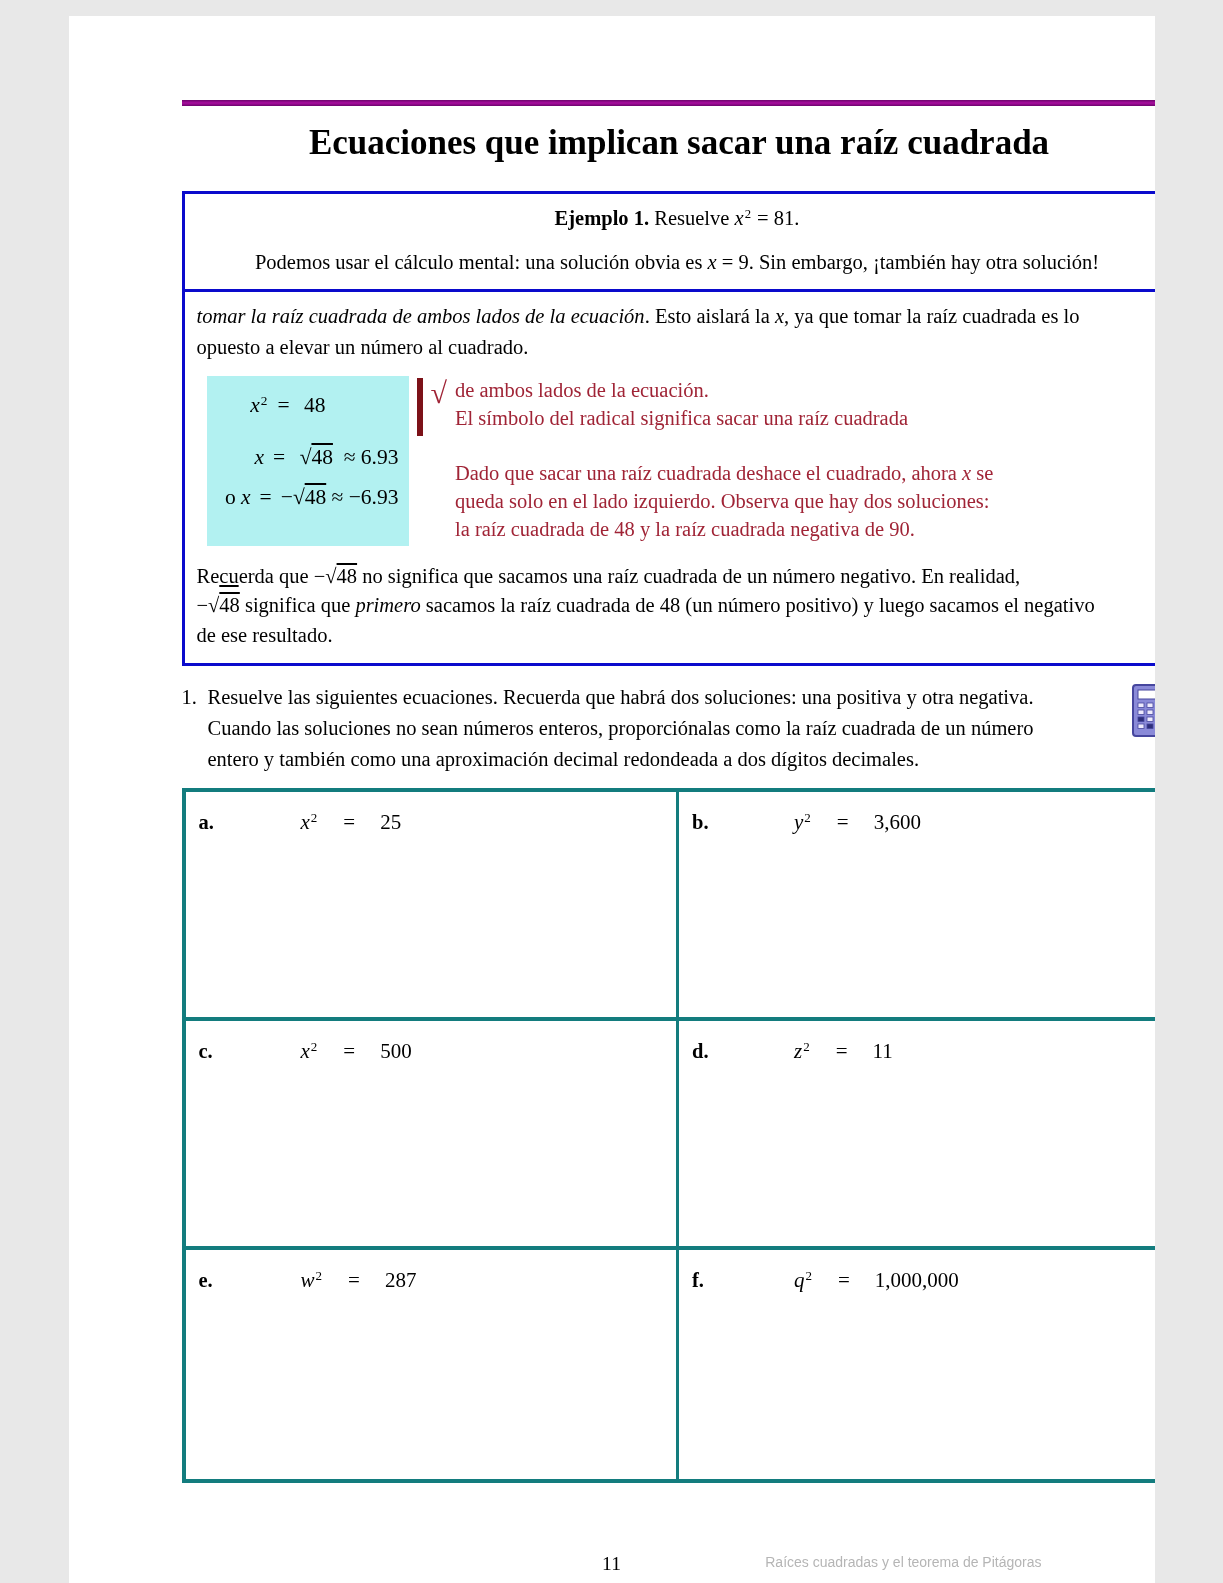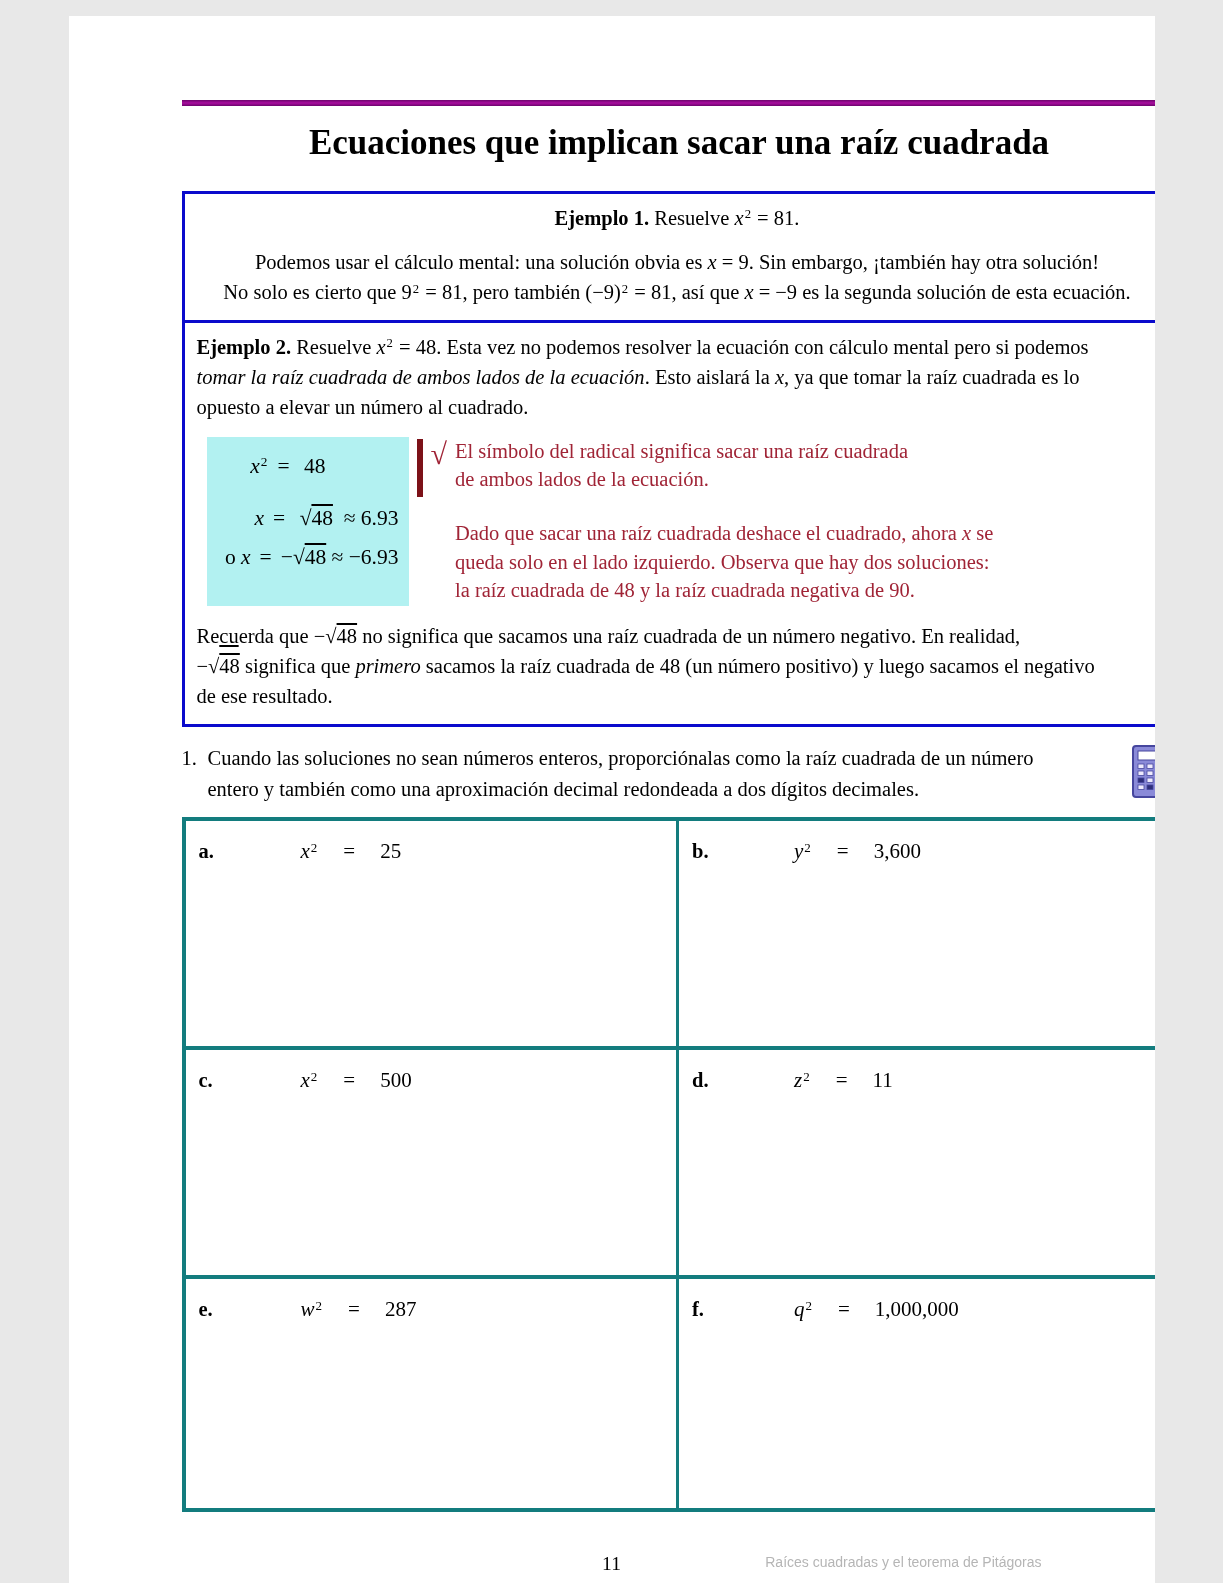--- a/index.html
+++ b/index.html
@@ -90,25 +90,23 @@
 <div class="page">
   <div class="content">
 
     <div class="top-rule"></div>
 
     <div class="page-title">Ecuaciones que implican sacar una raíz cuadrada</div>
 
     <div class="example-box box1">
       <div class="ex1-line1"><span class="seg-b">Ejemplo 1.</span><span> Resuelve </span><span class="seg-i">x</span><span class="seg-sup">2</span><span> = 81.</span></div>
       <div><span>Podemos usar el cálculo mental: una solución obvia es </span><span class="seg-i">x</span><span> = 9. Sin embargo, ¡también hay otra solución!</span></div>
-      <div><span>No solo es cierto que 9</span><span class="seg-sup">2</span><span> = 81, pero también (−9)</span><span class="seg-sup">2</span><span> = 81, así que </span><span class="seg-i">x</span><span> = −9 es la segunda solución de esta ecuación.</span></div>
     </div>
 
     <div class="example-box box2">
-      <div><span class="seg-b">Ejemplo 2.</span><span> Resuelve </span><span class="seg-i">x</span><span class="seg-sup">2</span><span> = 48. Esta vez no podemos resolver la ecuación con cálculo mental pero si podemos</span></div>
       <div><span class="seg-i">tomar la raíz cuadrada de ambos lados de la ecuación</span><span>. Esto aislará la </span><span class="seg-i">x</span><span>, ya que tomar la raíz cuadrada es lo</span></div>
       <div><span>opuesto a elevar un número al cuadrado.</span></div>
 
       <div class="eq-area">
         <div class="equation-panel">
           <div class="eq-row">
             <span class="lhs"><span class="seg-i">x</span><span class="seg-sup">2</span></span>
             <span class="eqs">=</span>
             <span class="rhs"><span> 48</span></span>
           </div>
@@ -122,42 +120,43 @@
             <span class="eqs">=</span>
             <span class="rhs"><span>−√</span><span class="seg-over">48</span><span> ≈ −6.93</span></span>
           </div>
         </div>
 
         <div class="annotation">
           <div class="radical-bar"></div>
           <div class="radical-glyph">√</div>
           <div class="red-col">
             <div class="red-para-1">
+              <div><span>de ambos lados de la ecuación.</span></div>
               <div><span>El símbolo del radical significa sacar una raíz cuadrada</span></div>
-              <div><span>de ambos lados de la ecuación.</span></div>
             </div>
             <div class="red-para-2">
               <div><span>Dado que sacar una raíz cuadrada deshace el cuadrado, ahora </span><span class="seg-i">x</span><span> se</span></div>
               <div><span>queda solo en el lado izquierdo. Observa que hay dos soluciones:</span></div>
               <div><span>la raíz cuadrada de 48 y la raíz cuadrada negativa de 90.</span></div>
             </div>
           </div>
         </div>
       </div>
 
       <div class="recuerda">
         <div><span>Re</span><span class="seg-u">cu</span><span>erda que −√</span><span class="seg-over">48</span><span> no significa que sacamos una raíz cuadrada de un número negativo. En realidad,</span></div>
         <div><span>−√</span><span class="seg-over">48</span><span> significa que </span><span class="seg-i">primero</span><span> sacamos la raíz cuadrada de 48 (un número positivo) y luego sacamos el negativo</span></div>
         <div><span>de ese resultado.</span></div>
       </div>
     </div>
 
     <div class="problem-intro">
       <div class="problem-number">1.</div>
       <div>
+        <div>Resuelve las siguientes ecuaciones. Recuerda que habrá dos soluciones: una positiva y otra negativa.</div>
         <div>Cuando las soluciones no sean números enteros, proporciónalas como la raíz cuadrada de un número</div>
         <div>entero y también como una aproximación decimal redondeada a dos dígitos decimales.</div>
       </div>
       <div class="calc-wrap">
         <svg width="46" height="54" viewBox="0 0 46 54">
           <rect x="2" y="1" width="42" height="51" rx="3" fill="#8a8ad8" stroke="#46469e" stroke-width="2"></rect>
           <rect x="7" y="6" width="32" height="9" fill="#ffffff" stroke="#46469e" stroke-width="1"></rect>
           <rect x="34" y="8" width="3" height="5" fill="#2e2e7a"></rect>
           <g fill="#edeafd" stroke="#46469e" stroke-width="0.8">
             <rect x="7" y="19" width="6" height="4.5"></rect>

